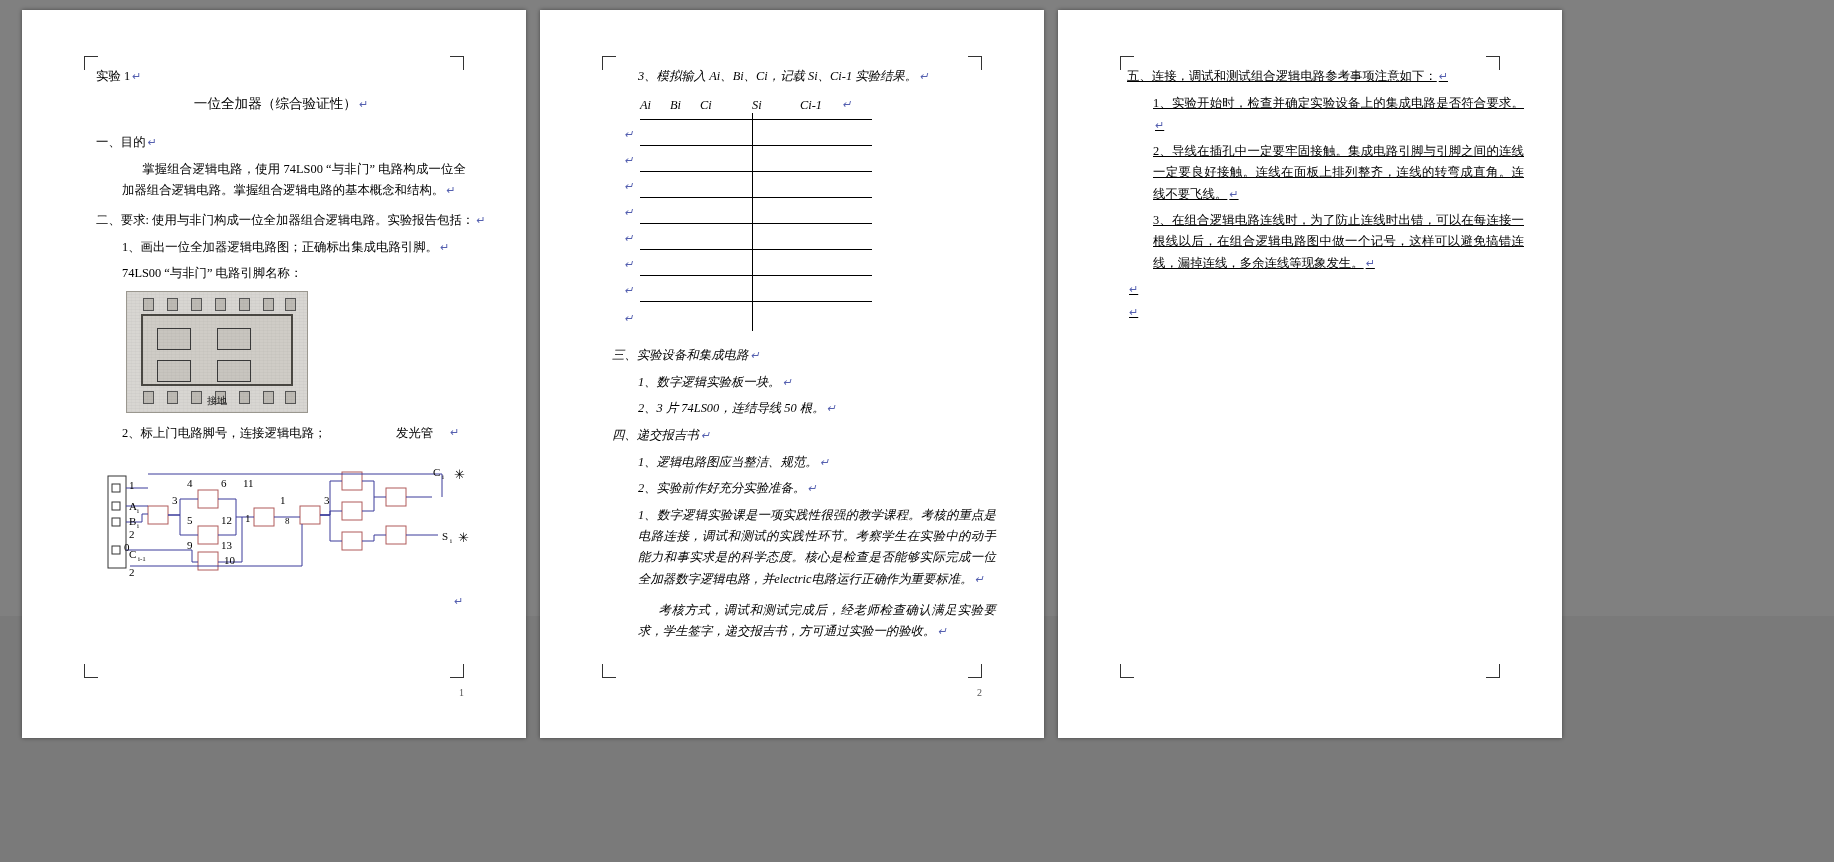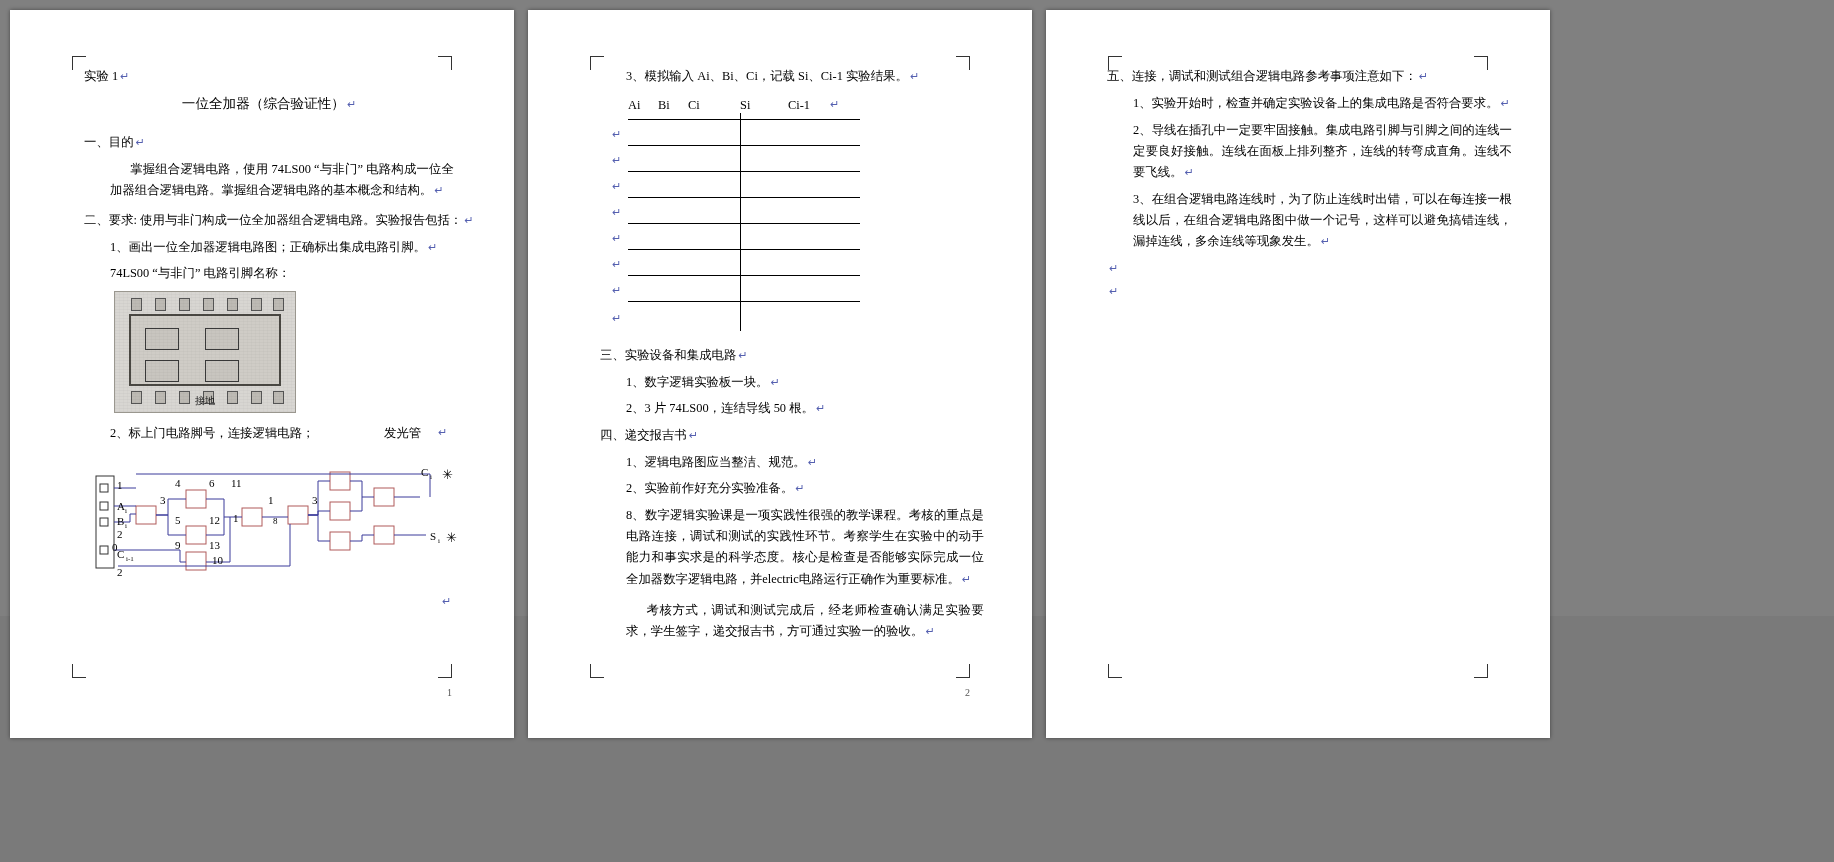--- a/index.html
+++ b/index.html
@@ -9,21 +9,21 @@
     background: #7a7a7a;
     font-family: "Liberation Serif", serif;
     overflow: hidden;
   }
   #workspace {
     position: relative;
     width: 1834px; height: 616px;
     background: #808080;
     display: flex;
     gap: 14px;
-    padding: 10px 10px;
+    padding: 10px 22px;
   }
   .page {
     position: relative;
     background: #ffffff;
     box-shadow: 0 0 4px rgba(0,0,0,0.45);
     flex: 0 0 auto;
   }
   .page-1 { width: 504px; height: 728px; }
   .page-2 { width: 504px; height: 728px; }
   .page-3 { width: 504px; height: 728px; }
@@ -35,22 +35,22 @@
   .cm-bl { bottom: 60px; left: 62px; width: 14px; height: 14px; border-left: 1px solid #333; border-bottom: 1px solid #333; }
   .cm-br { bottom: 60px; right: 62px; width: 14px; height: 14px; border-right: 1px solid #333; border-bottom: 1px solid #333; }
 
   .content {
     position: absolute;
     top: 56px; left: 74px; right: 60px; bottom: 66px;
     font-size: 12.4px;
     color: #000;
     line-height: 1.72;
   }
-  .content.p2 { left: 72px; right: 48px; }
-  .content.p3 { left: 61px; right: 38px; }
+  .content.p2 { left: 72px; right: 48px; font-style: italic; }
+  .content.p3 { left: 69px; right: 38px; text-decoration: underline; }
 
   .para { margin: 0 0 5px 0; white-space: nowrap; }
   .para.wrap { white-space: normal; }
   .indent2 { padding-left: 26px; }
   .title-line { font-size: 13.6px; text-align: center; margin: 2px 0 16px 0; }
   .heading { margin: 0 0 6px 0; }
   .pilcrow { color: #5560b0; font-size: 11px; padding-left: 2px; }
   .justify { text-align: justify; }
 
   
@@ -308,21 +308,21 @@
       <p class="para indent2"><span>1、数字逻辑实验板一块。</span><span class="pilcrow">↵</span></p>
 
       <p class="para indent2"><span>2、3 片 74LS00，连结导线 50 根。</span><span class="pilcrow">↵</span></p>
 
       <p class="para heading"><span>四、递交报吉书</span><span class="pilcrow">↵</span></p>
 
       <p class="para indent2"><span>1、逻辑电路图应当整洁、规范。</span><span class="pilcrow">↵</span></p>
 
       <p class="para indent2"><span>2、实验前作好充分实验准备。</span><span class="pilcrow">↵</span></p>
 
-      <p class="para wrap justify indent2" style="margin-bottom:10px"><span>8、数字逻辑实验课是一项实践性很强的教学课程。考核的重点是电路连接，调试和测试的实践性环节。考察学生在实验中的动手能力和事实求是的科学态度。核心是检查是否能够实际完成一位全加器数字逻辑电路，并electric电路运行正确作为重要标准。</span><span class="pilcrow">↵</span></p>
+      <p class="para wrap justify indent2" style="margin-bottom:10px"><span>1、数字逻辑实验课是一项实践性很强的教学课程。考核的重点是电路连接，调试和测试的实践性环节。考察学生在实验中的动手能力和事实求是的科学态度。核心是检查是否能够实际完成一位全加器数字逻辑电路，并electric电路运行正确作为重要标准。</span><span class="pilcrow">↵</span></p>
 
       <p class="para wrap justify indent2"><span style="display:inline-block;width:20px"></span><span>考核方式，调试和测试完成后，经老师检查确认满足实验要求，学生签字，递交报吉书，方可通过实验一的验收。</span><span class="pilcrow">↵</span></p>
     </div>
     <div class="page-num">2</div>
   </div>
 
   <div class="page page-3">
     <div class="cmark cm-tl"></div>
     <div class="cmark cm-tr"></div>
     <div class="cmark cm-bl"></div>

